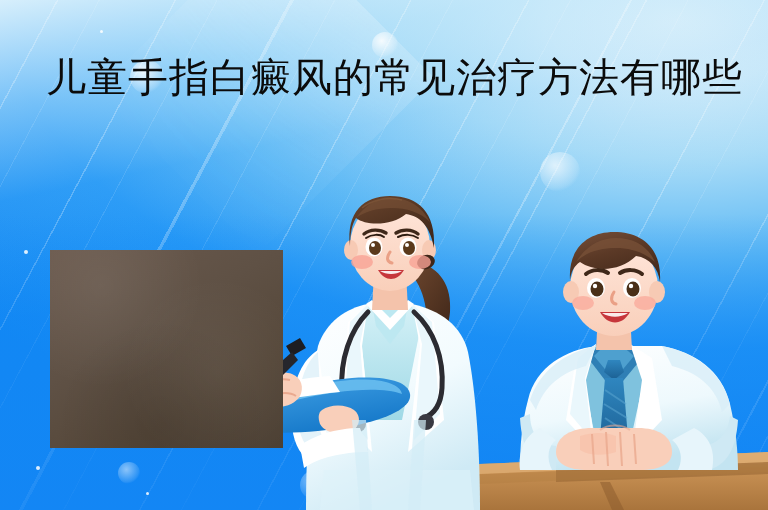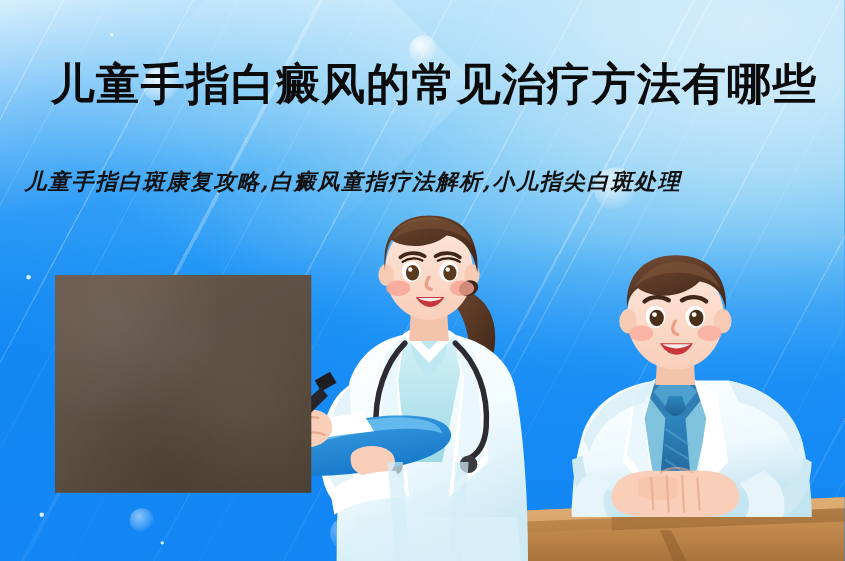--- a/index.html
+++ b/index.html
@@ -52,21 +52,21 @@
     -webkit-mask-image:linear-gradient(200deg, #000 0%, rgba(0,0,0,.25) 70%, rgba(0,0,0,0) 100%);
             mask-image:linear-gradient(200deg, #000 0%, rgba(0,0,0,.25) 70%, rgba(0,0,0,0) 100%);
     opacity:.55;
   }
   .bokeh{position:absolute;border-radius:50%;background:radial-gradient(circle at 38% 34%, rgba(255,255,255,.85), rgba(255,255,255,.18) 62%, rgba(255,255,255,0) 72%);}
   .dot{position:absolute;border-radius:50%;background:rgba(255,255,255,.85);}
 
   
   .title{
     position:absolute;left:46px;top:55px;
-    font-size:40px;font-weight:700;color:#0b0b0b;letter-spacing:1px;
+    font-size:40px;font-weight:400;color:#0b0b0b;letter-spacing:1px;
     white-space:nowrap;line-height:1.1;
   }
   .subtitle{
     position:absolute;left:22px;top:150px;width:722px;
     font-family:"DejaVu Serif","Liberation Serif",serif;
     font-size:20px;font-weight:600;color:#111;
     line-height:30px;letter-spacing:1.5px;
     font-style:italic;
   }
 
@@ -330,15 +330,14 @@
       <path d="M324 470 L470 470 L474 510 L320 510 Z" fill="#dff2fa" opacity=".55"></path>
       <path d="M352 420 L360 510 L372 510 L366 420 Z" fill="#d3ecf7" opacity=".7"></path>
       <path d="M414 420 L408 510 L420 510 L426 420 Z" fill="#d3ecf7" opacity=".7"></path>
     </g>
   </svg>
 
   <div class="photo-box"></div>
 
   <div class="title">儿童手指白癜风的常见治疗方法有哪些</div>
 
-  <div class="subtitle">儿童手指白斑康复攻略,白癜风童指疗法解析,小儿指尖白斑处理</div>
 
 </div>
 
 </body></html>

